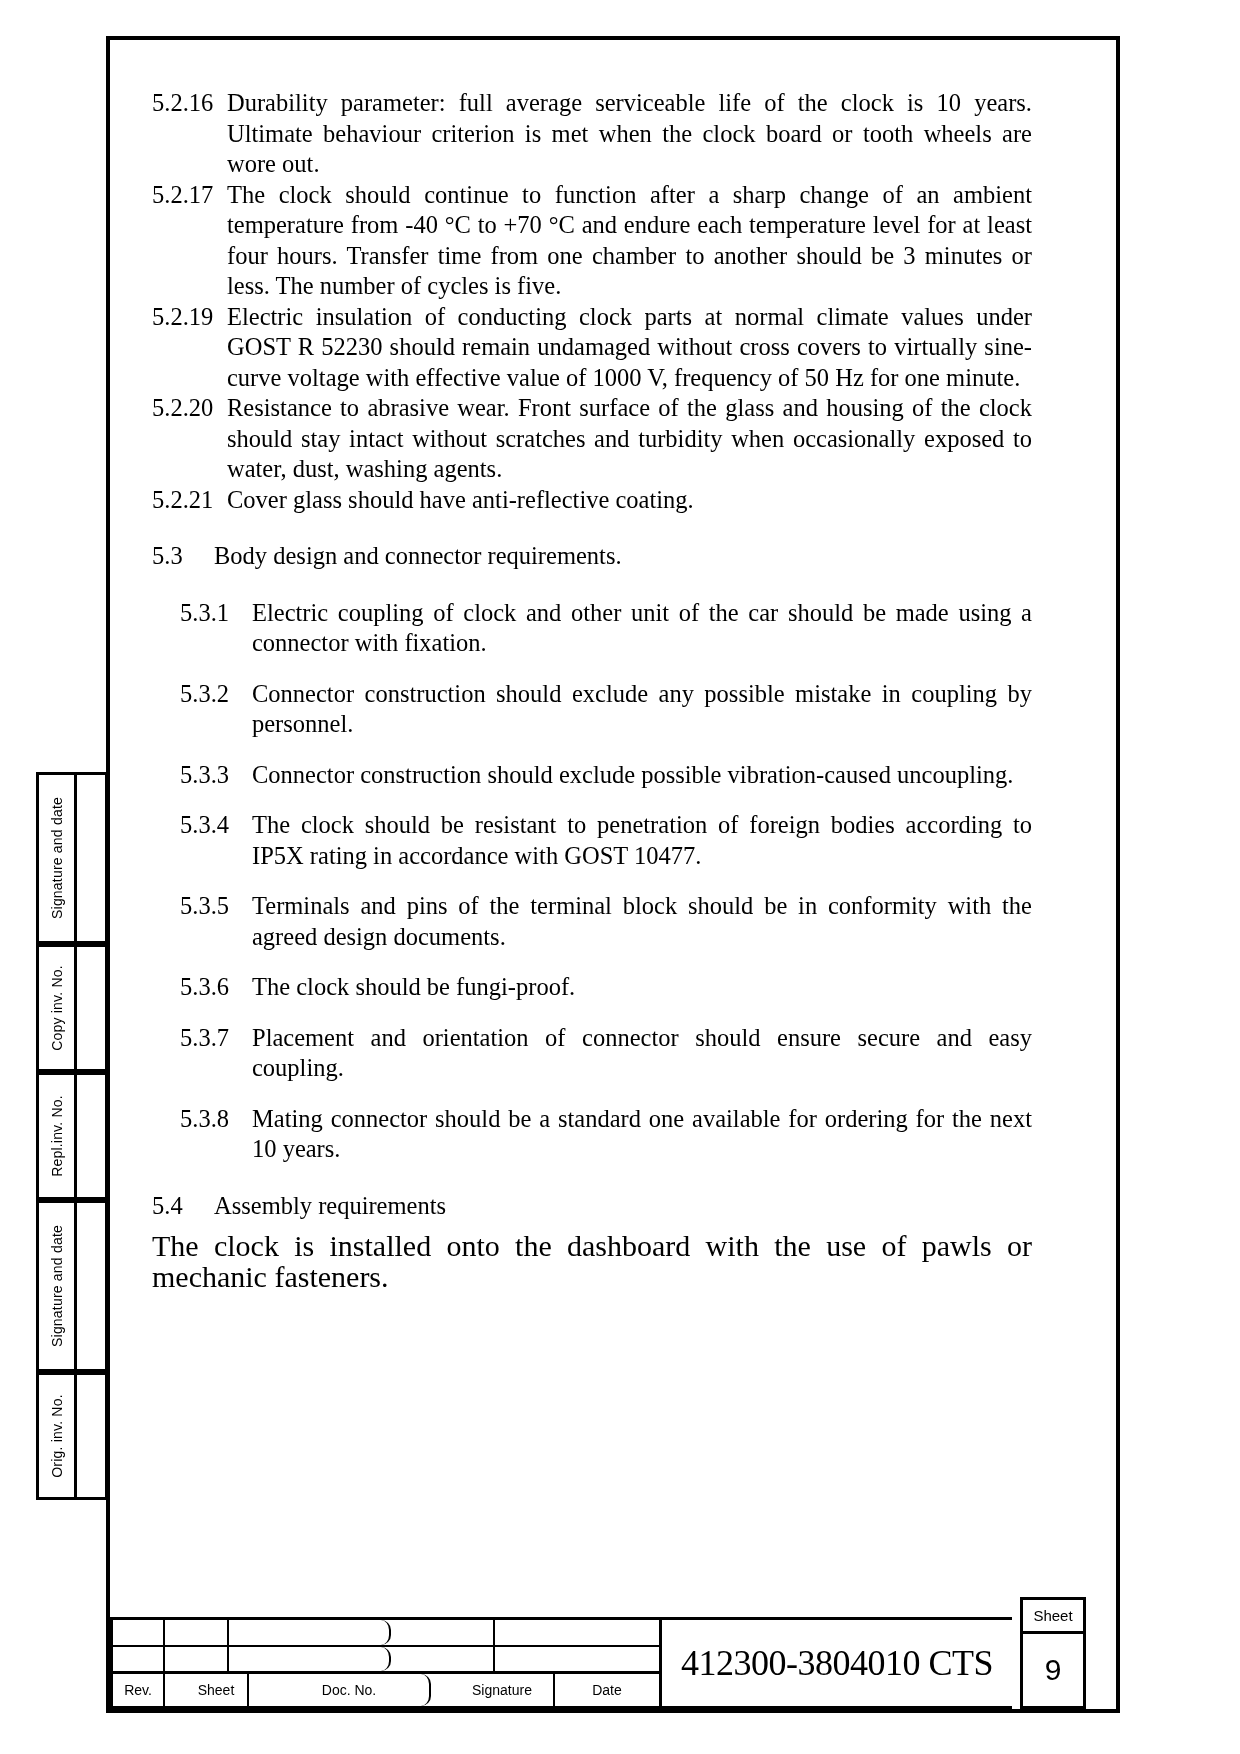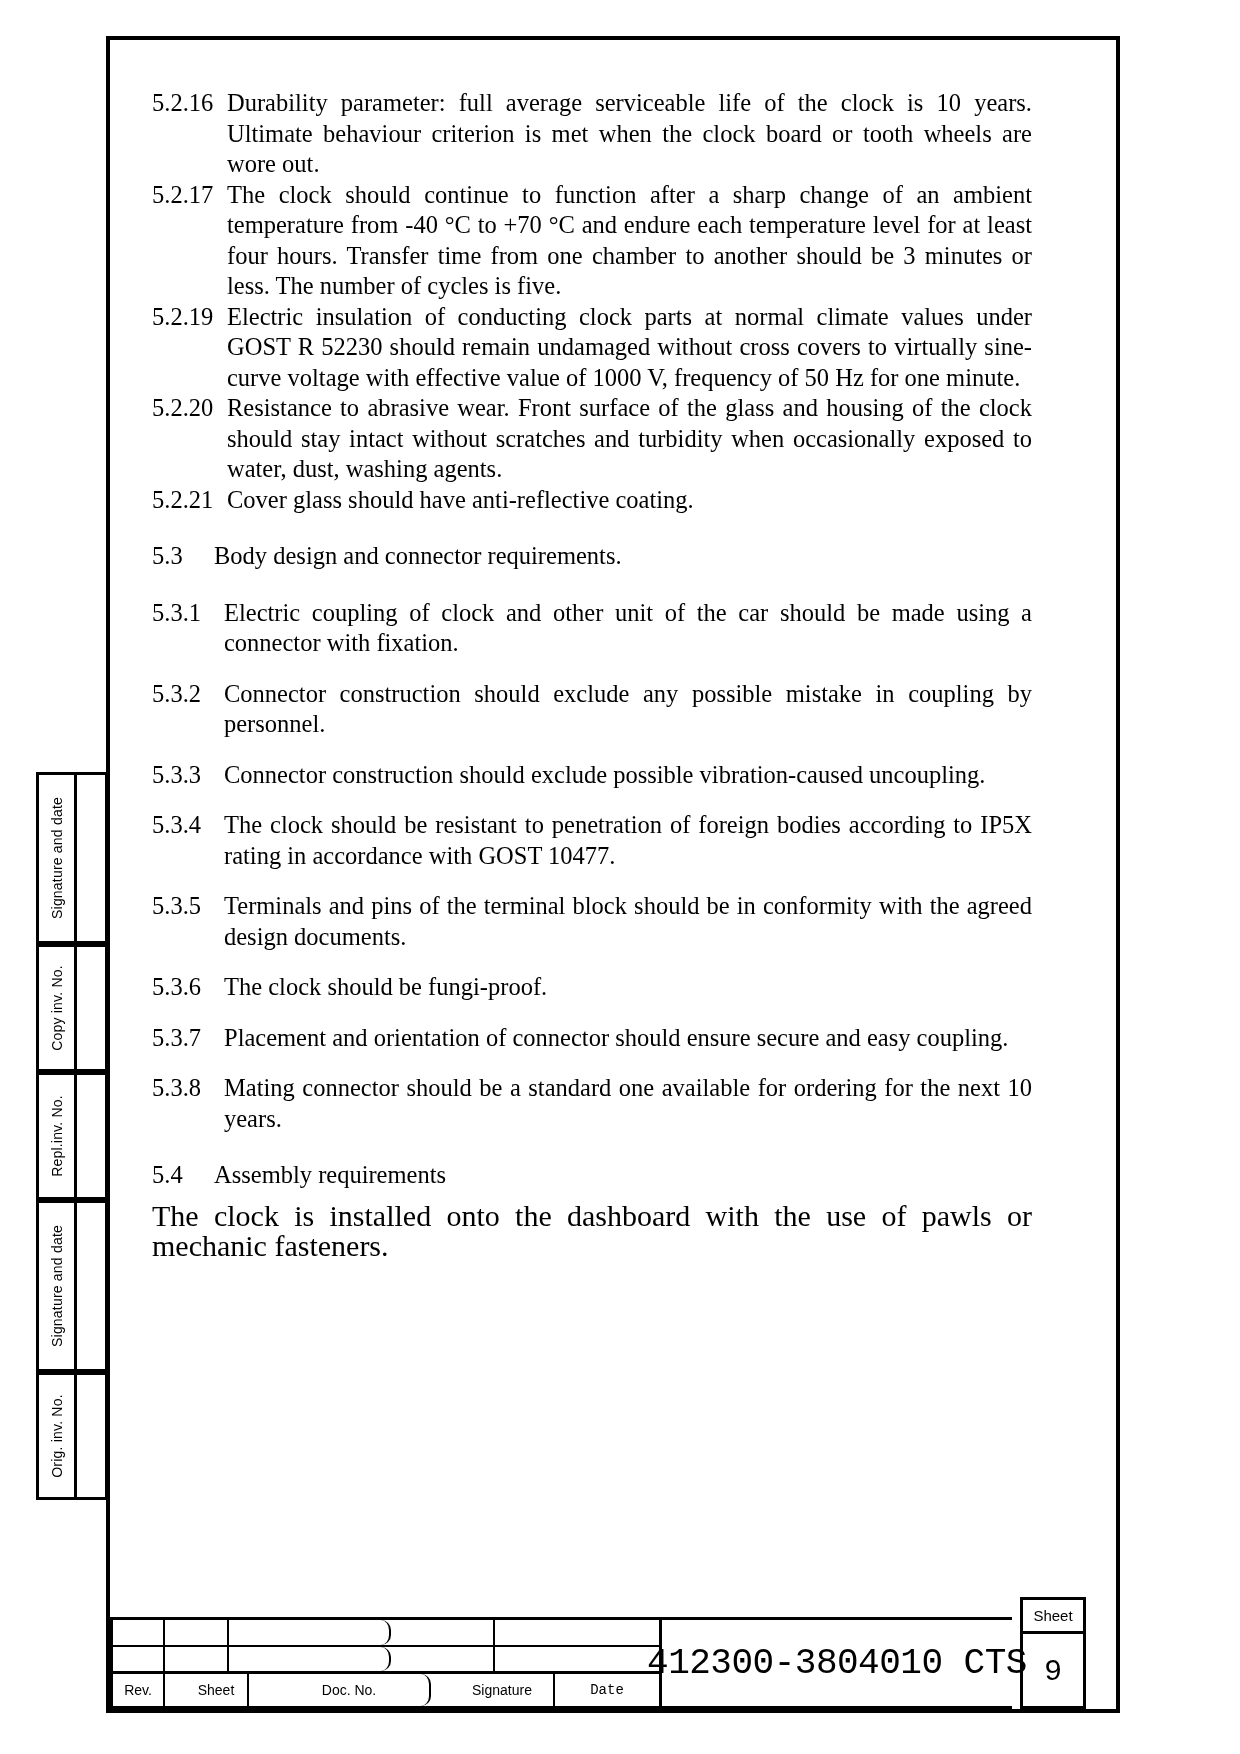--- a/index.html
+++ b/index.html
@@ -109,21 +109,21 @@
   }
   .item-body {
     flex: 1 1 auto;
     text-align: justify;
     text-justify: inter-word;
     hyphens: none;
   }
   .item-body.noj { text-align: left; }
 
   .num-w-long  { width: 75px; }   
-  .num-w-mid   { width: 72px; }   
+  .num-w-mid   { width: 72px; margin-left: 28px; }   
   .num-w-short { width: 62px; }   
 
   .gap-sm { height: 10px; }
   .gap-md { height: 20px; }
   .gap-lg { height: 26px; }
 
   
   #title-block {
     position: absolute;
     left: 110px;
@@ -155,40 +155,40 @@
     box-sizing: border-box;
     border-right: 2px solid #000;
     display: flex;
     align-items: center;
     justify-content: center;
     font-family: "Liberation Sans", "DejaVu Sans", sans-serif;
     font-size: 14px;
     line-height: 1;
     overflow: hidden;
   }
-  .tb-cell:last-child { border-right: none; font-family: Liberation Mono, monospace; }
+  .tb-cell:last-child { border-right: none; }
   .c-rev  { width: 52px; }
   .c-sht  { width: 64px; }
   .c-doc  { width: 162px; border-radius: 10px; }
   .c-sig  { width: 104px; }
   .c-dat  { width: 64px; }
 
   #tb-docnum {
     position: absolute;
     left: 552px;
     top: 0;
     width: 350px;
     height: 92px;
     border-top: 3px solid #000;
     border-bottom: 3px solid #000;
     box-sizing: border-box;
     display: flex;
     align-items: center;
     justify-content: center;
-    font-family: Liberation Mono, monospace;
+    font-family: Liberation Serif, serif;
     font-size: 36px;
     letter-spacing: -0.5px;
     white-space: nowrap;
   }
   #tb-sheet {
     position: absolute;
     left: 910px;
     top: -20px;
     width: 66px;
     height: 112px;

